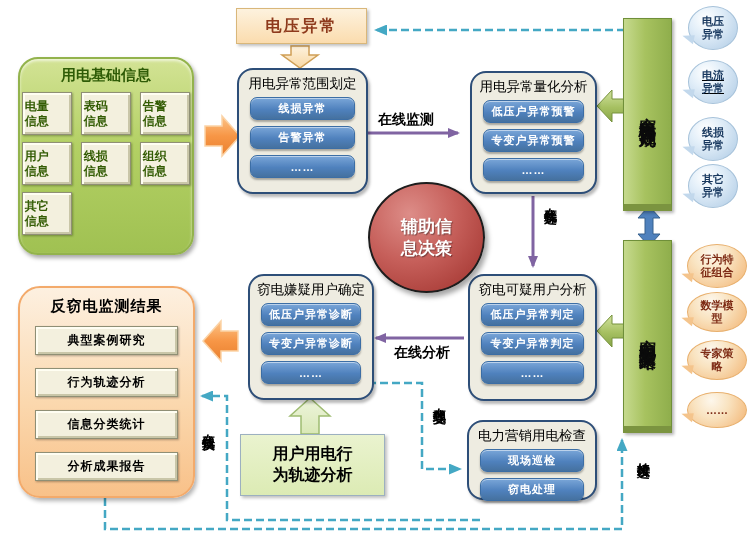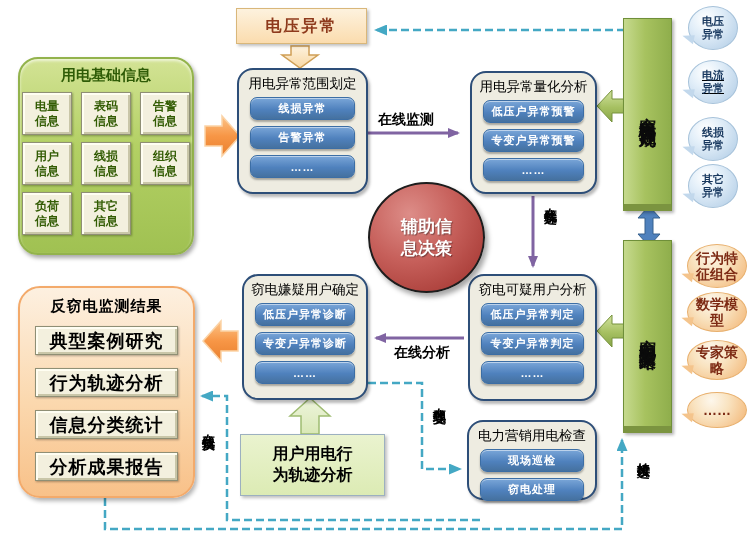--- a/index.html
+++ b/index.html
@@ -18,40 +18,40 @@
            border:1px solid #3c6ea5;box-shadow:0 2px 2px rgba(0,0,0,.3), inset 0 1px 0 rgba(255,255,255,.5);
            color:#fff;font-weight:bold;font-size:11px;letter-spacing:1px;}
 
   
   .greenpanel{position:absolute;z-index:2;left:18px;top:57px;width:176px;height:198px;
            background:linear-gradient(180deg,#d3e395 0%,#b3d064 45%,#a0c152 100%);
            border:2px solid #93b34d;border-radius:20px;box-sizing:border-box;
            box-shadow:inset 0 2px 3px rgba(255,255,255,.65), 2px 3px 4px rgba(0,0,0,.35);}
   .greenpanel .gtitle{text-align:center;font-weight:bold;font-size:15px;color:#2f5c07;margin-top:7px;}
   .tiles{display:grid;grid-template-columns:repeat(3,50px);gap:7px 9px;justify-content:center;margin-top:7px;}
-  .tile{height:41px;background:#f3f0de;border:1px solid #8f8f75;display:flex;align-items:center;justify-content:center;
+  .tile{height:41px;background:#f3f0de;border:1px solid #8f8f75;display:flex;align-items:center;
         box-shadow:inset 2px 2px 0 #fffef2, inset -2px -2px 0 #c9c6a8, 1px 1px 2px rgba(0,0,0,.3);}
   .tile span{display:inline-block;width:2.3em;font-weight:bold;font-size:12px;line-height:1.2;
         color:#335c04;text-align:center;}
 
   
   .abnormal{position:absolute;z-index:2;left:236px;top:8px;width:131px;height:36px;box-sizing:border-box;
         background:linear-gradient(180deg,#fdf2de 0%,#fbdcae 100%);border:1.5px solid #d9b77a;
         display:flex;align-items:center;justify-content:center;font-weight:bold;font-size:16px;
         color:#8e3a1c;letter-spacing:2px;box-shadow:2px 2px 3px rgba(0,0,0,.25);}
 
   
   .results{position:absolute;z-index:2;left:18px;top:286px;width:177px;height:212px;box-sizing:border-box;
         background:linear-gradient(180deg,#fdf0e0 0%,#fbd8ae 55%,#f8c189 100%);
         border:2px solid #f3aa6b;border-radius:22px;box-shadow:2px 3px 4px rgba(0,0,0,.3);}
   .results .rtitle{text-align:center;font-weight:bold;font-size:15px;color:#000;margin-top:9px;letter-spacing:1px;}
   .results .ritems{display:flex;flex-direction:column;gap:13px;margin:10px 15px 0;}
   .ritem{height:27px;background:#f3f0de;border:1px solid #8f8f75;display:flex;align-items:center;justify-content:center;
         box-shadow:inset 2px 2px 0 #fffef2, inset -2px -2px 0 #c9c6a8, 1px 1px 2px rgba(0,0,0,.3);
-        font-weight:bold;font-size:18px;color:#000;letter-spacing:1px;}
+        font-weight:bold;font-size:12px;color:#000;letter-spacing:1px;}
 
   
   .vbar{position:absolute;z-index:2;left:623px;width:49px;height:193px;box-sizing:border-box;
         background:linear-gradient(90deg,#c6da8e 0%,#a7c25f 45%,#8fae4c 100%);
         border:1px solid #6f8f39;border-bottom:7px solid #7b9440;
         display:flex;align-items:center;justify-content:center;box-shadow:2px 2px 3px rgba(0,0,0,.3);}
   .vbar span{writing-mode:vertical-rl;text-orientation:upright;font-weight:bold;font-size:17px;
         letter-spacing:2px;color:#0b0b0b;}
 
   
@@ -59,21 +59,21 @@
   .bub span{display:inline-block;text-align:center;font-weight:bold;line-height:1.15;}
   .bub.blue{width:48px;height:42px;left:688px;
         background:radial-gradient(circle at 35% 28%, #ffffff 0%, #e3eff9 35%, #c2d8ec 75%, #aecbe4 100%);
         border:1px solid #a6c2da;}
   .bub.blue span{width:2.3em;font-size:11px;color:#17375e;}
   .bub.blue::after{content:"";position:absolute;left:-7px;bottom:6px;border:solid transparent;
         border-width:3px 12px 6px 0;border-right-color:#c2d8ec;transform:rotate(12deg);}
   .bub.peach{width:58px;left:687px;
         background:radial-gradient(circle at 40% 22%, #fdf7ec 0%, #f9e3c0 40%, #f4bf85 85%, #f0b072 100%);
         border:1px solid #e8b06e;}
-  .bub.peach span{width:3.4em;font-size:14px;color:#7d2a14;}
+  .bub.peach span{width:3.4em;font-size:11px;color:#7d2a14;}
   .bub.peach::after{content:"";position:absolute;left:-7px;bottom:6px;border:solid transparent;
         border-width:3px 12px 6px 0;border-right-color:#f4c48c;transform:rotate(12deg);}
 
   
   .redcircle{position:absolute;z-index:2;left:368px;top:182px;width:113px;height:107px;border-radius:50%;
         background:radial-gradient(circle at 35% 28%, #dd8d88 0%, #c65f5a 45%, #b04540 75%, #9c3733 100%);
         border:2px solid #1d1d1d;display:flex;align-items:center;justify-content:center;
         box-shadow:3px 4px 5px rgba(0,0,0,.35);}
   .redcircle span{display:inline-block;width:3.3em;font-size:17px;font-weight:bold;color:#fff;
         text-align:center;line-height:1.25;text-shadow:1px 1px 1px rgba(0,0,0,.4);}
@@ -155,23 +155,20 @@
       <div class="tile">
           <span>用户信息</span>
         </div>
       <div class="tile">
           <span>线损信息</span>
         </div>
       <div class="tile">
           <span>组织信息</span>
         </div>
       <div class="tile">
-          <span>负荷信息</span>
-        </div>
-      <div class="tile">
           <span>其它信息</span>
         </div>
     </div>
   </div>
 
   <div class="abnormal">电压异常</div>
 
   <div class="flowbox" style="left:237px;top:68px;width:131px;height:126px;">
     <div class="ftitle">用电异常范围划定</div>
     <div class="btns">
@@ -192,21 +189,21 @@
 
   <div class="flowbox" style="left:468px;top:274px;width:129px;height:127px;">
     <div class="ftitle">窃电可疑用户分析</div>
     <div class="btns">
       <div class="bluebtn">低压户异常判定</div>
       <div class="bluebtn">专变户异常判定</div>
       <div class="bluebtn">……</div>
     </div>
   </div>
 
-  <div class="flowbox" style="left:242px;top:274px;width:126px;height:126px;">
+  <div class="flowbox" style="left:248px;top:274px;width:126px;height:126px;">
     <div class="ftitle">窃电嫌疑用户确定</div>
     <div class="btns">
       <div class="bluebtn">低压户异常诊断</div>
       <div class="bluebtn">专变户异常诊断</div>
       <div class="bluebtn">……</div>
     </div>
   </div>
 
   <div class="flowbox" style="left:467px;top:420px;width:130px;height:80px;">
     <div class="ftitle">电力营销用电检查</div>

